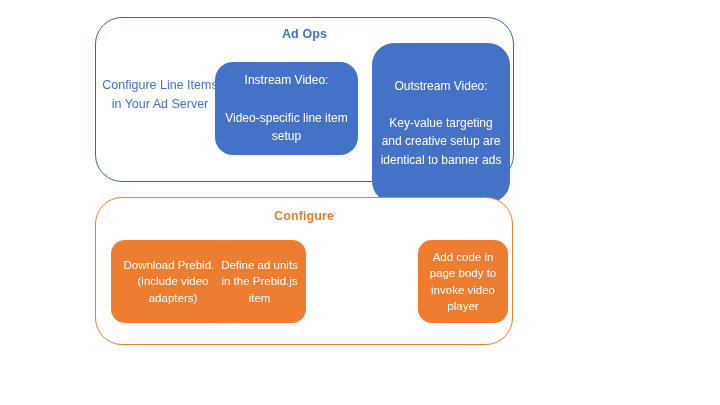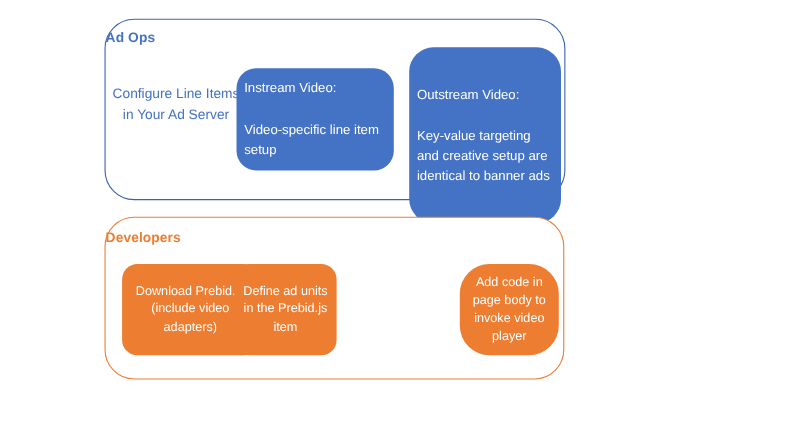--- a/index.html
+++ b/index.html
@@ -7,31 +7,31 @@
     position:relative; width:720px; height:405px; background:#ffffff;
     font-family:"Liberation Sans", sans-serif; overflow:hidden;
   }
   
   .adops-container {
     position:absolute; left:95px; top:17px; width:419px; height:165px;
     border:1.6px solid #3b63ae; border-radius:27px; box-sizing:border-box;
     background:#ffffff;
   }
   .band-title {
-    position:absolute; top:9px; left:0; width:100%; 
+    position:absolute; top:9px; left:0; width:100%; text-align:center;
     font-size:12.5px; font-weight:bold; letter-spacing:.1px;
   }
   .adops-title { color:#4472c4; }
   .side-note {
     position:absolute; left:5px; top:58px; width:118px; text-align:center;
     color:#4472c4; font-size:12.5px; line-height:1.5;
   }
   .blue-box {
     position:absolute; background:#4472c4; color:#ffffff;
-    display:flex; align-items:center; justify-content:center; text-align:left;
+    display:flex; align-items:center; justify-content:center; text-align:center;
     font-size:12px; line-height:1.55; white-space:pre-line;
     box-sizing:border-box; padding:0 7px;
   }
   .instream-box  { left:119px; top:44px;  width:143px; height:93px;  border-radius:18px; }
   .outstream-box { left:276px; top:25px;  width:138px; height:160px; border-radius:22px; }
   
   .dev-container {
     position:absolute; left:95px; top:197px; width:418px; height:148px;
     border:1.6px solid #ed7d31; border-radius:27px; box-sizing:border-box;
     background:#ffffff;
@@ -39,38 +39,38 @@
   .dev-title { color:#ed7d31; top:11px; }
   .orange-box {
     position:absolute; top:42px; height:83px;
     background:#ed7d31; color:#ffffff; border-radius:14px;
     display:flex; align-items:center; justify-content:center; text-align:center;
     font-size:11.5px; line-height:1.42; box-sizing:border-box; padding:0 6px;
   }
   .dev-box-0 { left:15px;   width:124px; }
   .dev-box-1 { left:117px; width:93px;  }
   .dev-box-2 { left:219px; width:89px;  }
-  .dev-box-3 { left:322px; width:90px;border-radius:27px;  }
+  .dev-box-3 { left:322px; width:90px;  }
 </style>
 </head>
 <body>
 
 <div id="canvas">
 
   <div class="adops-container">
     <div class="band-title adops-title">Ad Ops</div>
     <div class="side-note">Configure Line Items in Your Ad Server</div>
     <div class="blue-box instream-box">Instream Video:
 
 Video-specific line item setup</div>
     <div class="blue-box outstream-box">Outstream Video:
 
 Key-value targeting and creative setup are identical to banner ads</div>
   </div>
 
   <div class="dev-container">
-    <div class="band-title dev-title">Developers</div>
+    <div class="band-title dev-title">Configure</div>
     <div class="orange-box dev-box-0">Download Prebid.js (include video adapters)</div>
     <div class="orange-box dev-box-1">Define ad units in the Prebid.js item</div>
     <div class="orange-box dev-box-3">Add code in page body to invoke video player</div>
   </div>
 
 </div>
 
 </body></html>

